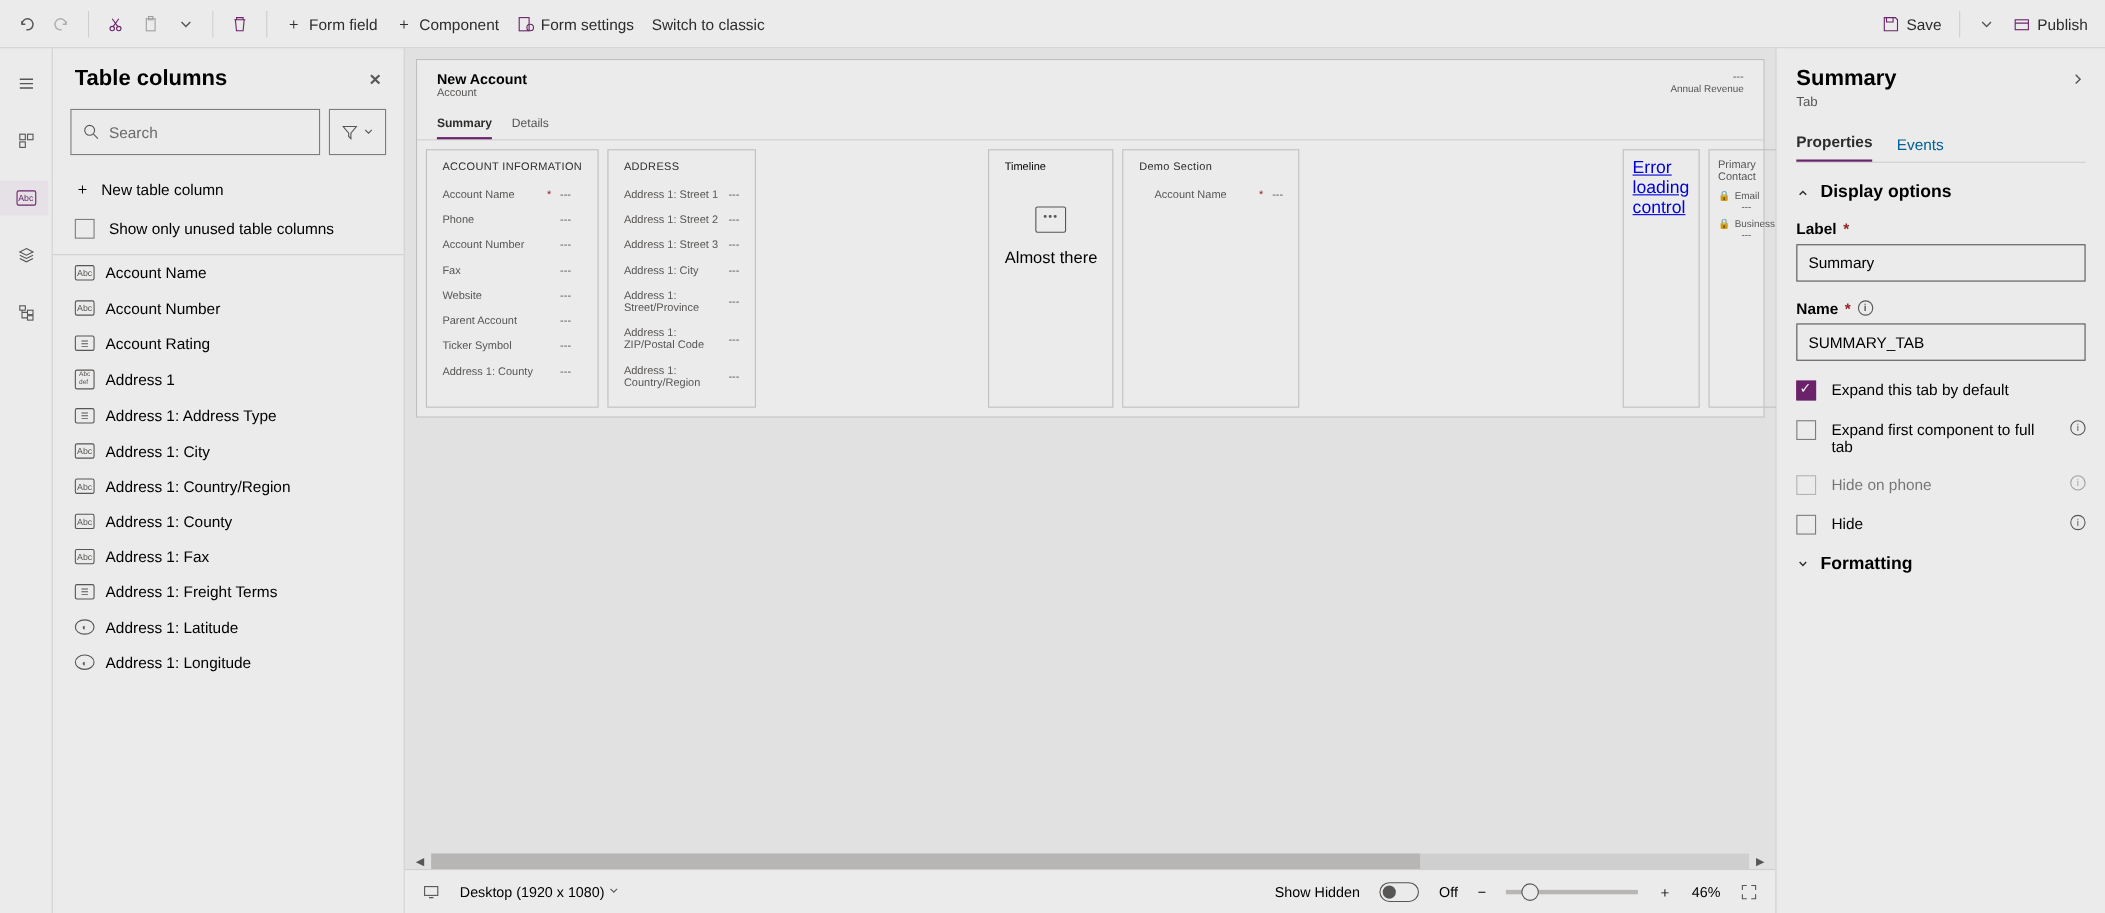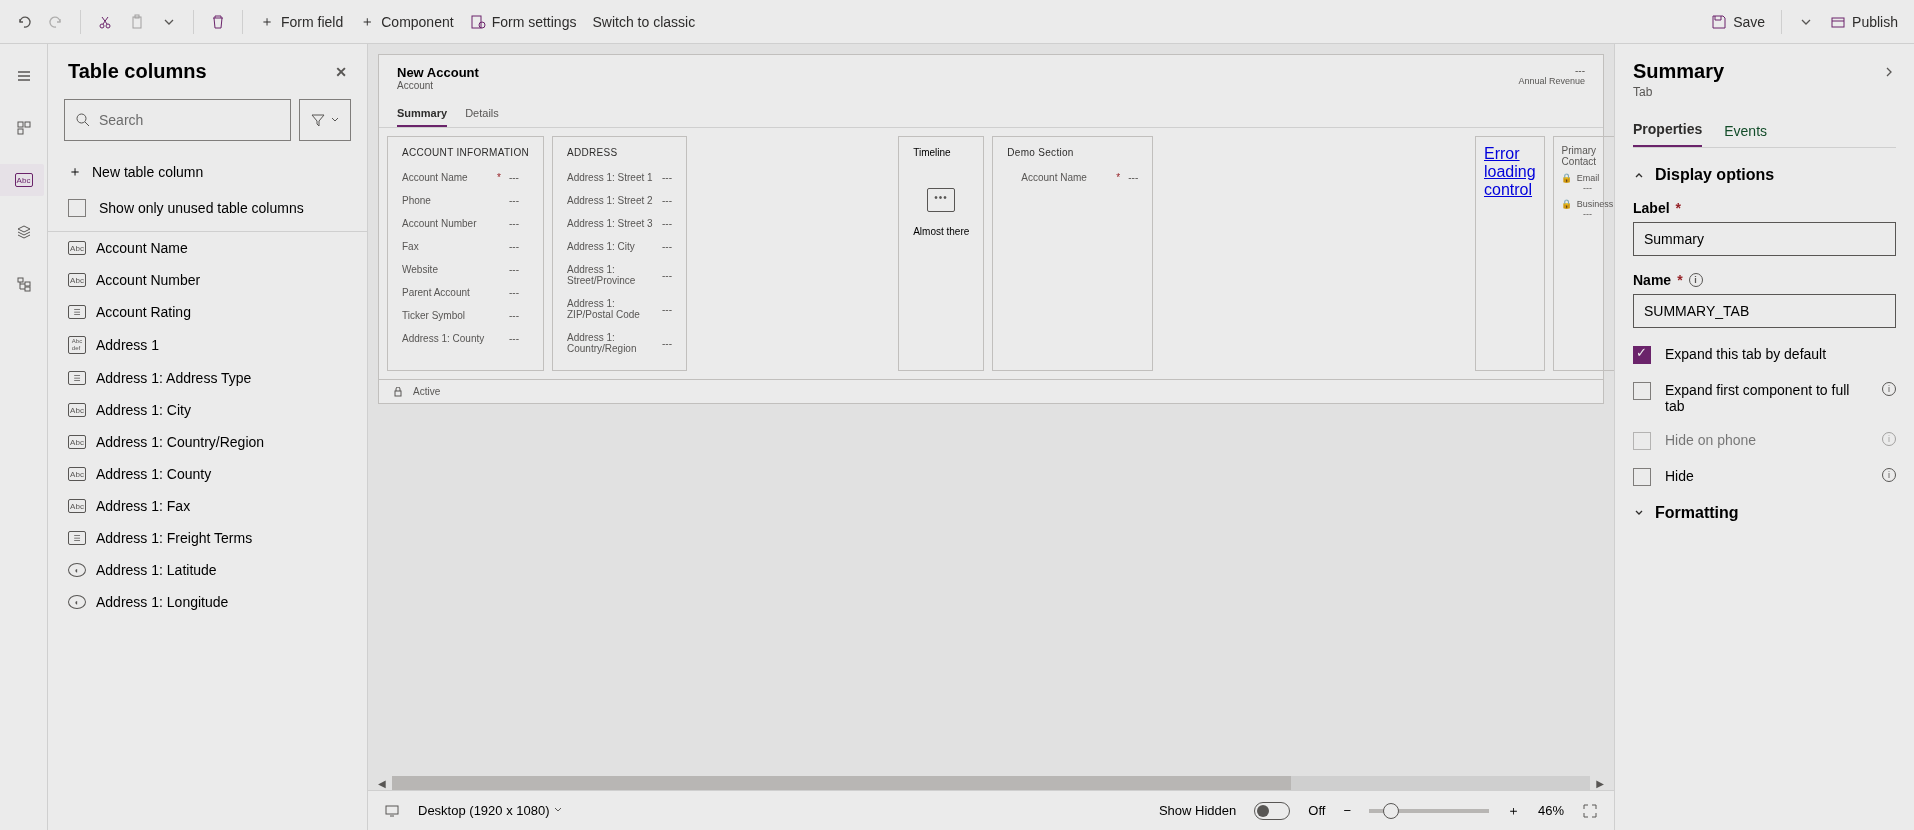--- a/index.html
+++ b/index.html
@@ -62,21 +62,21 @@
 .section h4 { font-size: 10px; font-weight: 400; color: #323130; margin-bottom: 8px; letter-spacing: 0.3px; }
 .frow { display: flex; align-items: center; font-size: 10px; padding: 6px 0; color: #605e5c; }
 .frow .flbl { width: 95px; flex-shrink: 0; }
 .frow .freq { color: #a4262c; margin-right: 8px; }
 .frow .fval { color: #605e5c; }
 
 .timeline-box { border: 1px solid #d2d0ce; padding: 10px 14px; display: flex; flex-direction: column; align-items: center; min-height: 200px; }
 .timeline-box .tl-head { align-self: flex-start; font-size: 10px; margin-bottom: 30px; }
 .timeline-icon { width: 28px; height: 24px; border: 1px solid #605e5c; margin-bottom: 14px; position: relative; border-radius: 2px; }
 .timeline-icon::before { content: "•••"; position: absolute; font-size: 10px; left: 6px; top: 3px; letter-spacing: 1px; color: #605e5c; }
-.almost { font-size: 10px; }
+.almost { font-size: 15px; }
 
 .err-box { border: 1px solid #d2d0ce; padding: 8px; font-size: 16px; }
 .err-link { color: #0000ee; text-decoration: underline; cursor: pointer; }
 .side-sec { border: 1px solid #d2d0ce; padding: 8px; font-size: 10px; color: #605e5c; }
 .side-sec .mini { display: flex; gap: 4px; align-items: center; margin-top: 6px; font-size: 9px; }
 .lock { font-size: 9px; }
 
 .canvas-footer { border-top: 1px solid #d2d0ce; padding: 6px 14px; font-size: 10px; display: flex; align-items: center; gap: 10px; color: #605e5c; }
 .status-active { color: #605e5c; }
 
@@ -90,21 +90,21 @@
 .toggle { width: 36px; height: 18px; border-radius: 10px; border: 1px solid #605e5c; position: relative; }
 .toggle::after { content: ""; position: absolute; width: 12px; height: 12px; border-radius: 50%; background: #605e5c; left: 2px; top: 2px; }
 .slider { width: 120px; height: 4px; background: #c8c6c4; position: relative; }
 .slider::after { content: ""; position: absolute; width: 14px; height: 14px; border-radius: 50%; background: #fff; border: 1px solid #605e5c; left: 14px; top: -6px; }
 
 
 .props { width: 300px; background: #fff; border-left: 1px solid #e1e1e1; padding: 16px 18px; overflow-y: auto; }
 .props h2 { font-size: 20px; font-weight: 600; display: flex; justify-content: space-between; align-items: center; }
 .props .subtype { font-size: 12px; color: #605e5c; margin-top: 2px; }
 .ptabs { display: flex; gap: 22px; border-bottom: 1px solid #e1e1e1; margin-top: 14px; align-items: flex-end; }
-.ptab { font-size: 14px; padding: 8px 0; cursor: pointer; color: #14532d; }
+.ptab { font-size: 14px; padding: 8px 0; cursor: pointer; color: #0369a1; }
 .ptab.active { color: #323130; border-bottom: 2px solid #742774; font-weight: 600; }
 .psection-head { display: flex; align-items: center; gap: 10px; margin-top: 18px; font-size: 16px; font-weight: 600; cursor: pointer; }
 .plabel { font-size: 14px; font-weight: 600; margin-top: 16px; display: flex; align-items: center; gap: 6px; }
 .req-star { color: #a4262c; }
 .info-i { width: 14px; height: 14px; border: 1px solid #605e5c; border-radius: 50%; font-size: 9px; display: inline-flex; align-items: center; justify-content: center; color: #605e5c; }
 .pinput { width: 100%; height: 34px; border: 1px solid #605e5c; padding: 0 10px; font-size: 14px; margin-top: 6px; background: #fff; }
 .pchk-row { display: flex; align-items: flex-start; gap: 14px; margin-top: 18px; font-size: 14px; }
 .pchk-row .txt { flex: 1; }
 
 svg.i { width: 16px; height: 16px; }
@@ -433,27 +433,20 @@
                   <span>Business</span>
                 </div>
               <div style="text-align:center;font-size:9px;">---</div>
             </div>
             <div class="side-sec">
               <div>CONTACTS</div>
               <div style="text-align:right;margin-top:30px;font-size:9px;">No da</div>
             </div>
           </div>
         </div>
-        <div class="canvas-footer">
-          <svg width="10" height="10" viewBox="0 0 10 10">
-              <rect x="2" y="4" width="6" height="5" fill="none" stroke="#605e5c"></rect>
-              <path d="M3 4 L3 2 A2 2 0 0 1 7 2 L7 4" fill="none" stroke="#605e5c"></path>
-            </svg>
-          <span class="status-active">Active</span>
-        </div>
       </div>
     </div>
     <div class="hbar">
         <span class="chev">◀</span>
         <div class="track">
           <div class="thumb"></div>
         </div>
         <span class="chev">▶</span>
       </div>
     <div class="bottom-bar">

